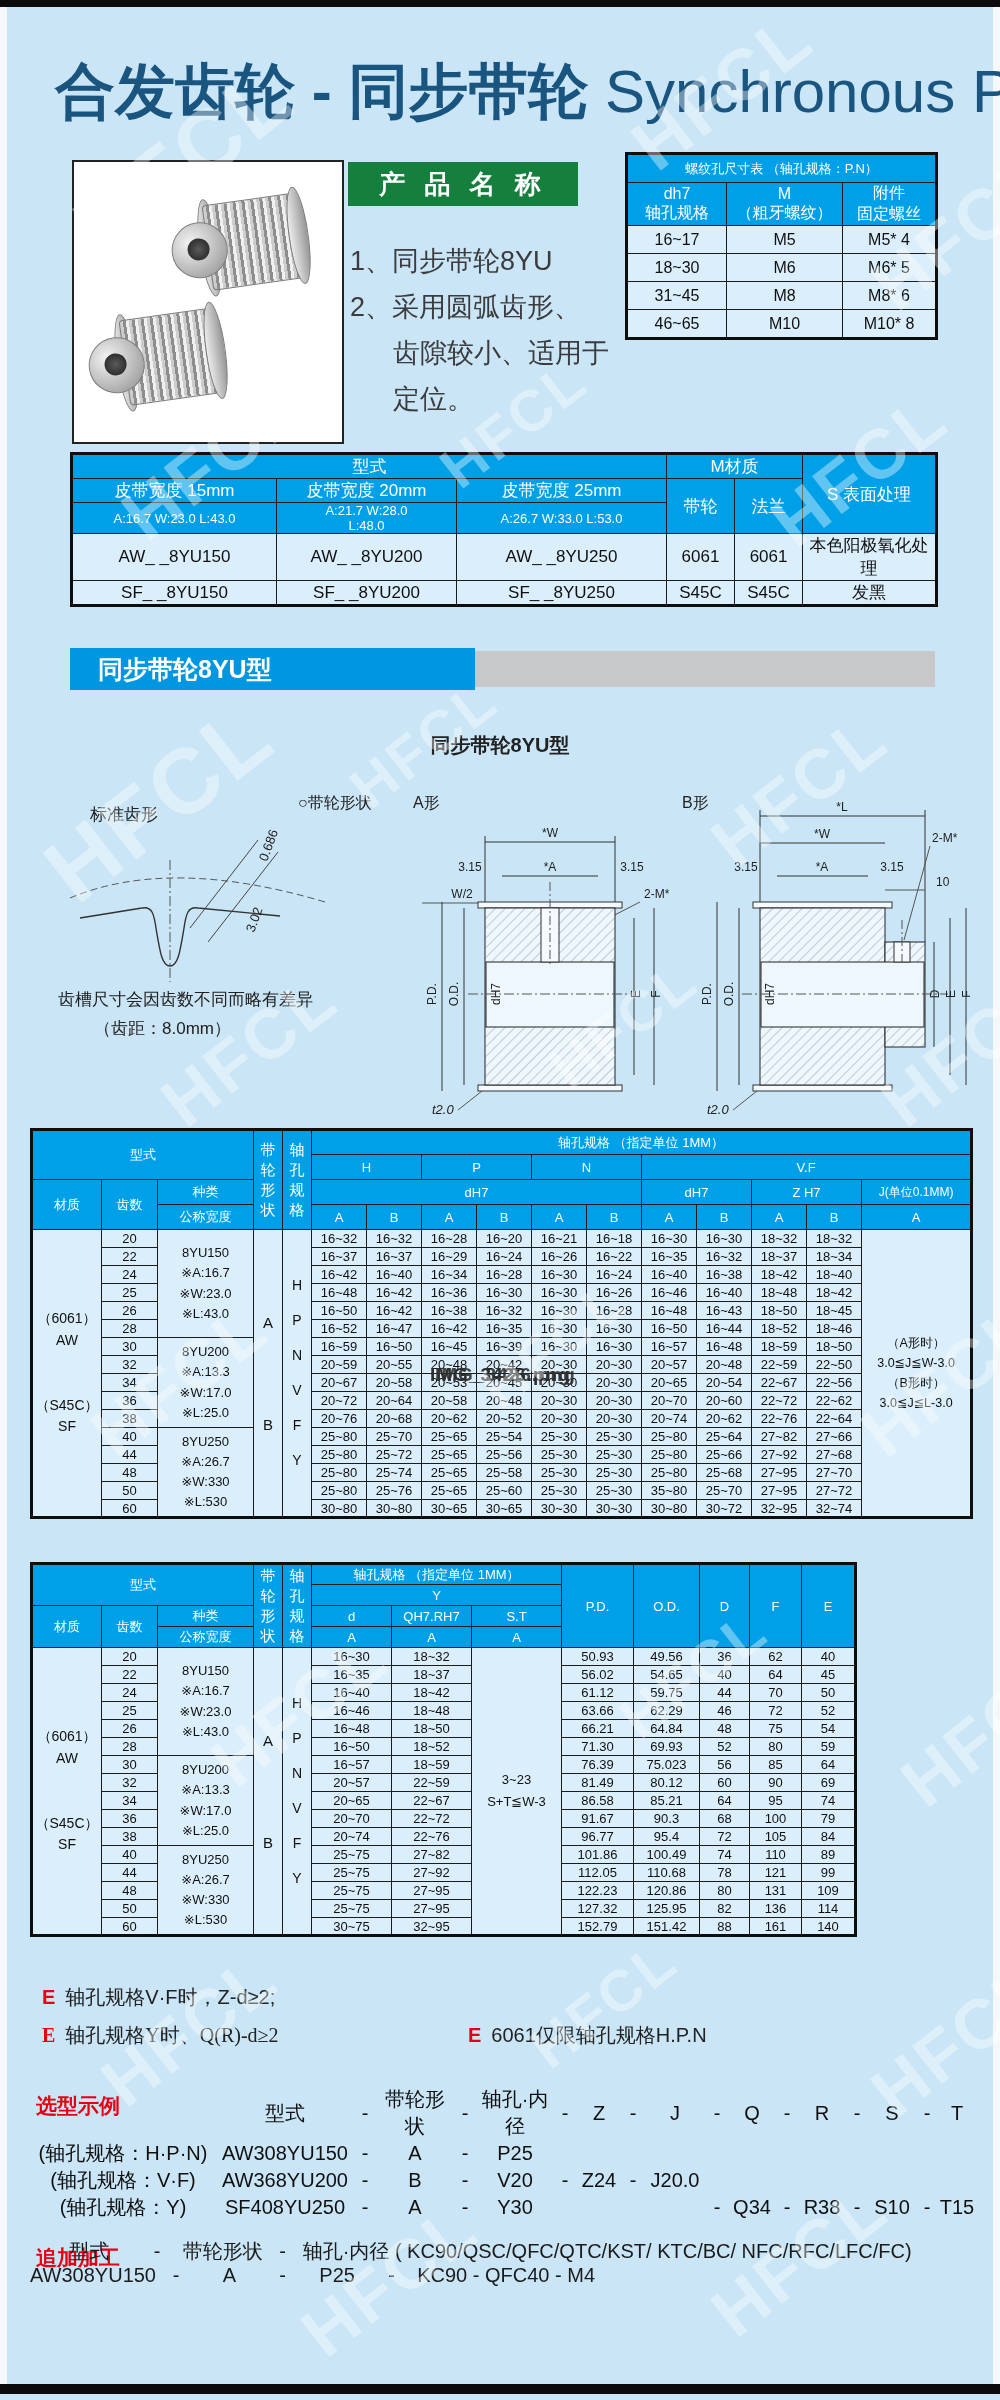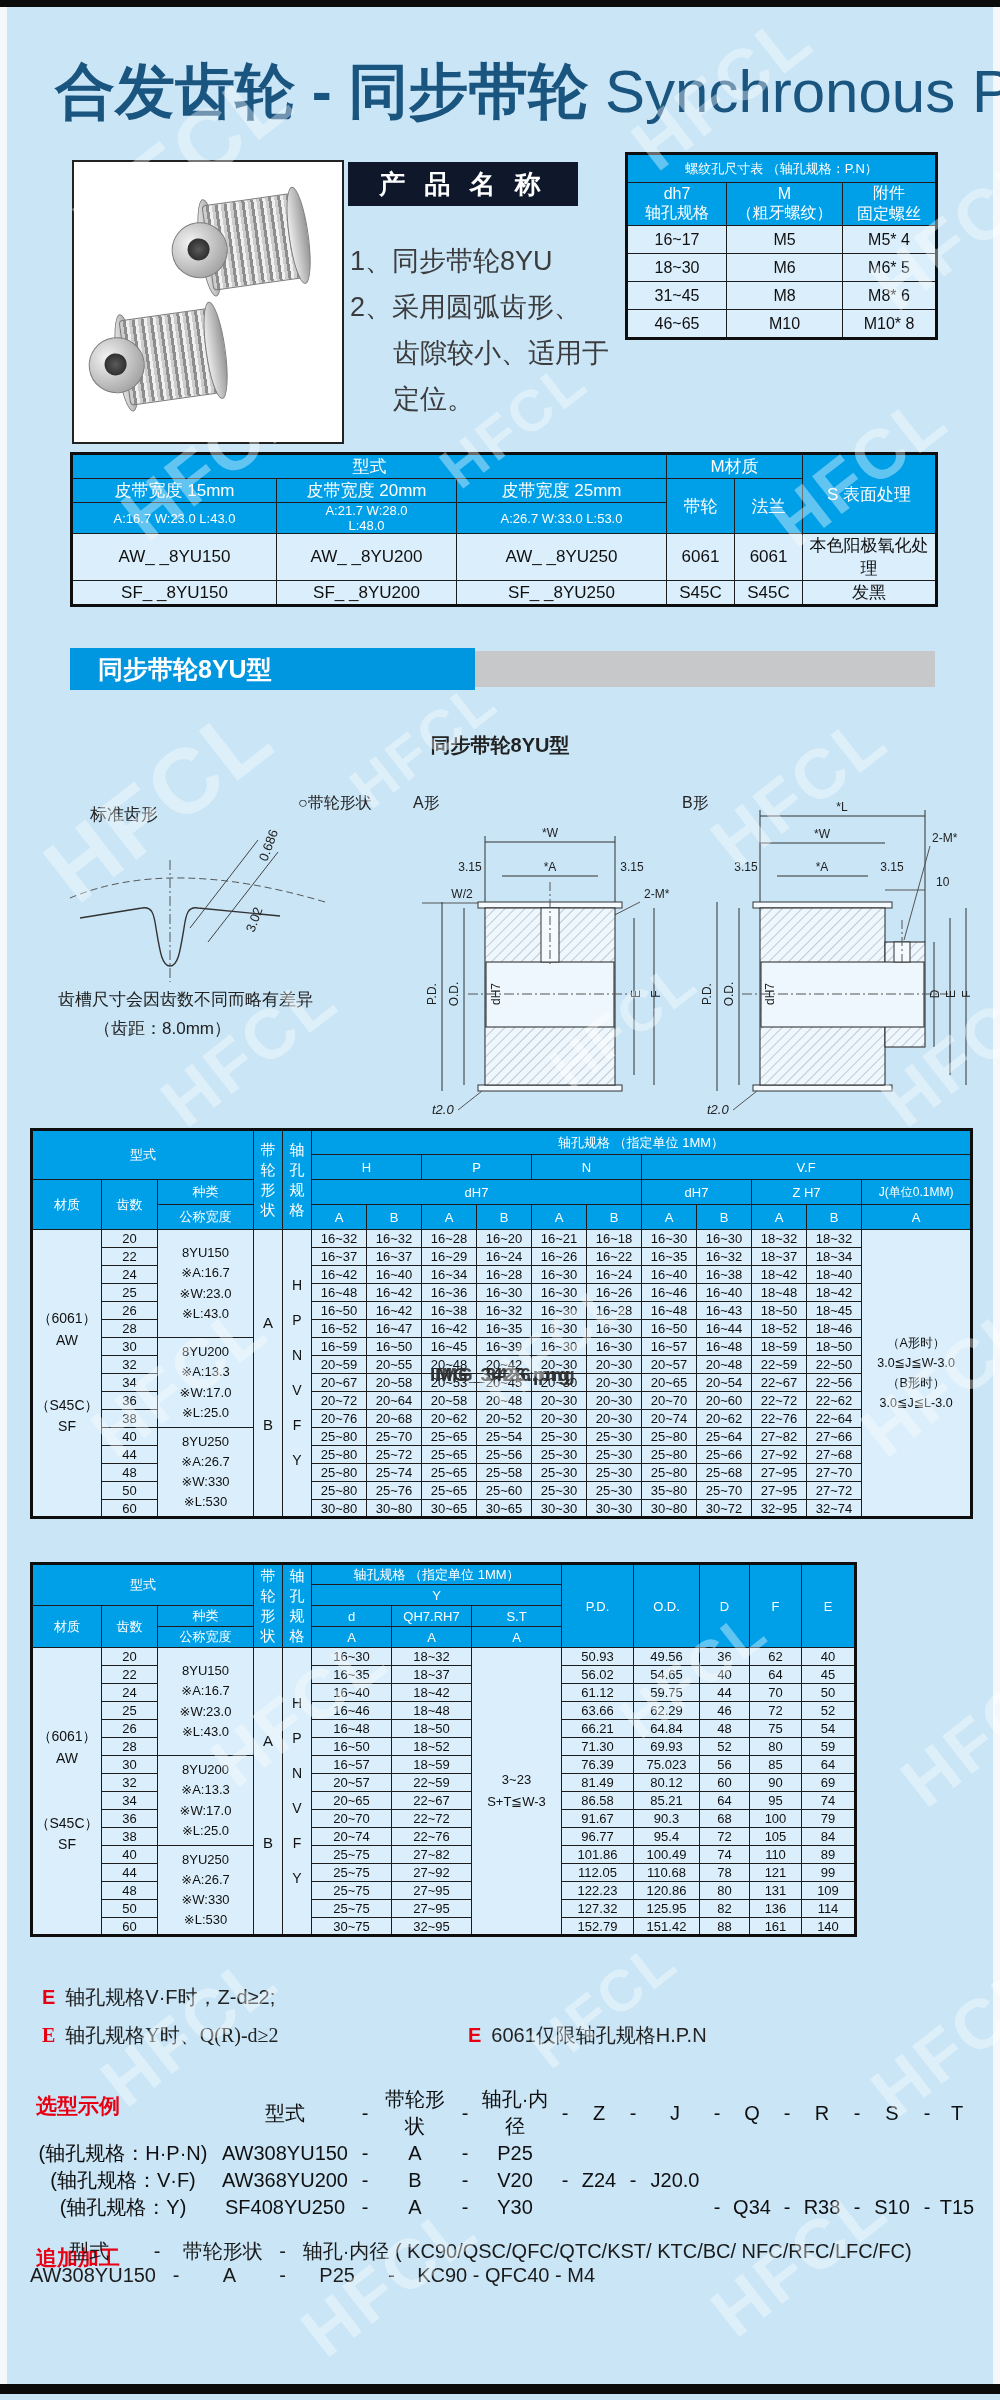--- a/index.html
+++ b/index.html
@@ -24,21 +24,21 @@
   .pulley .fl{position:absolute;width:18px;height:96px;border-radius:50%;
       background:linear-gradient(90deg,#ececec,#969696);border:1px solid #7a7a7a;}
   .pulley .fl.l{left:30px;top:2px;} .pulley .fl.r{left:120px;top:2px;}
   .pulley .teeth{position:absolute;left:38px;top:8px;width:92px;height:84px;border:1px solid #7a7a7a;border-radius:4px;
       background:repeating-linear-gradient(90deg,#cdcdcd 0 3px,#8d8d8d 3px 6px,#f0f0f0 6px 9px);}
   .pulley .hub{position:absolute;left:2px;top:24px;width:54px;height:54px;border-radius:50%;border:1px solid #7a7a7a;
       background:radial-gradient(circle at 35% 35%,#f4f4f4,#ababab 70%,#8c8c8c);}
   .pulley .bore{position:absolute;left:18px;top:40px;width:22px;height:22px;border-radius:50%;
       background:radial-gradient(#5a5a5a,#1d1d1d);}
   
-  .namebox{left:348px;top:162px;width:230px;height:44px;background:#0f172a;color:#fff;
+  .namebox{left:348px;top:162px;width:230px;height:44px;background:#15803d;color:#fff;
       font-size:26px;font-weight:700;display:flex;align-items:center;justify-content:center;
       letter-spacing:6px;z-index:2;}
   .features{left:350px;top:238px;font-size:27px;color:#3c3c3e;line-height:46px;z-index:2;font-weight:500;}
   .features .ind{padding-left:43px;}
   
   table.grid{border-collapse:collapse;table-layout:fixed;z-index:3;position:absolute;
       background:transparent;}
   table.grid td{border:1px solid #1c1c1c;text-align:center;vertical-align:middle;
       background:#daeefb;color:#101010;white-space:pre-line;overflow:hidden;padding:0 1px;}
   table.grid{border:3px solid #0e0e0e;}

